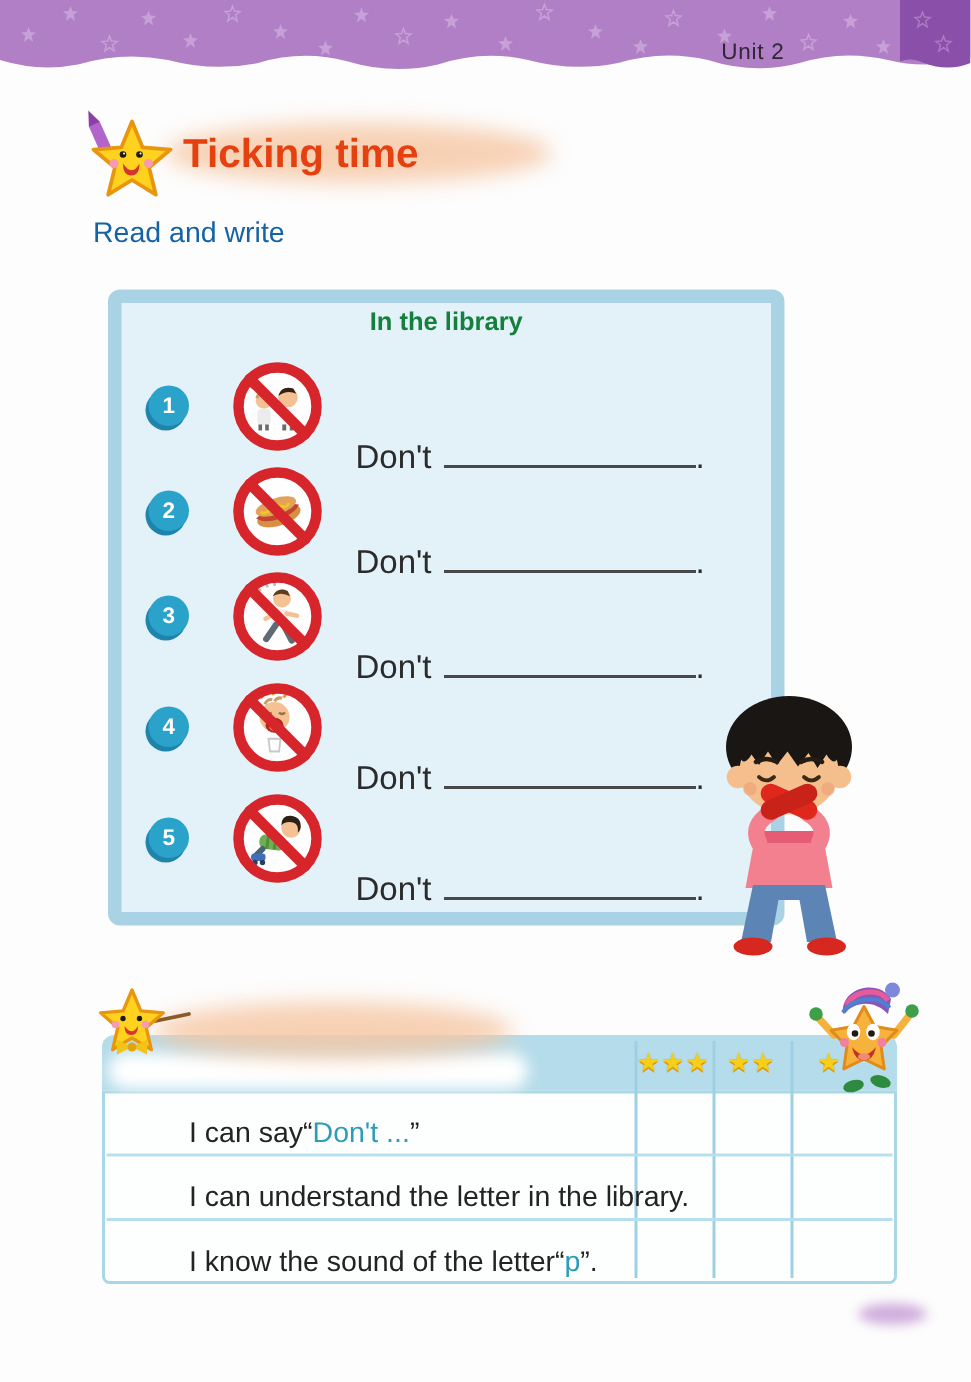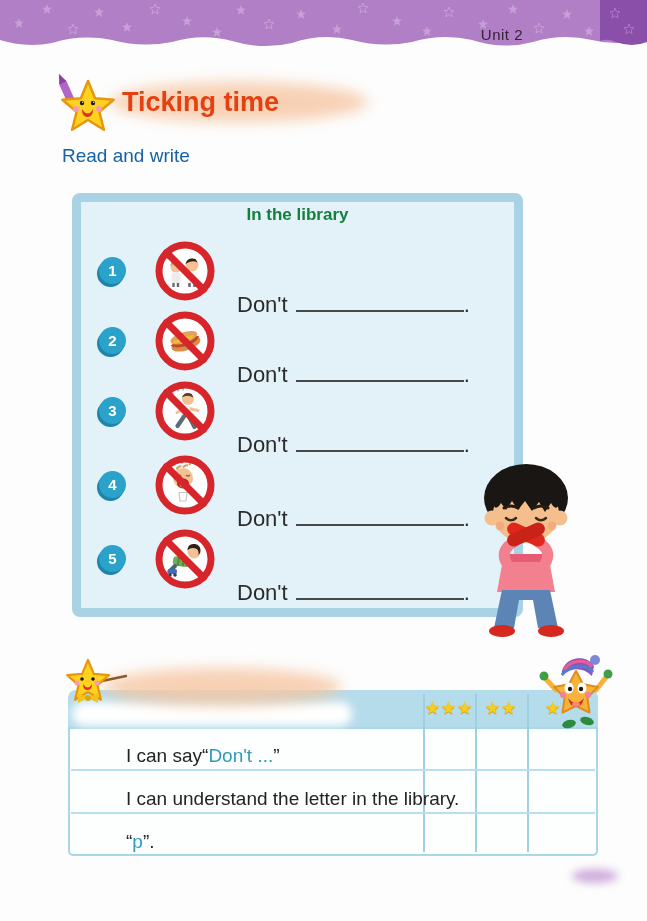--- a/index.html
+++ b/index.html
@@ -264,20 +264,21 @@
         <span>I can say </span>
         <span>“</span>
         <span class="hl">Don't ...</span>
         <span>”</span>
         <span></span>
       </div>
     <div class="tick-rowtext" style="top:80px">
         <span>I can understand the letter in the library.</span>
       </div>
     <div class="tick-rowtext" style="top:123px">
+        <span>I know the sound of the letter </span>
         <span>“</span>
         <span class="hl">p</span>
         <span>”</span>
         <span>.</span>
       </div>
 
     <div class="tick-cell" style="left:356px;top:38px"></div>
     <div class="tick-cell" style="left:408px;top:38px"></div>
     <div class="tick-cell" style="left:460px;top:38px"></div>
     <div class="tick-cell" style="left:356px;top:81px"></div>

